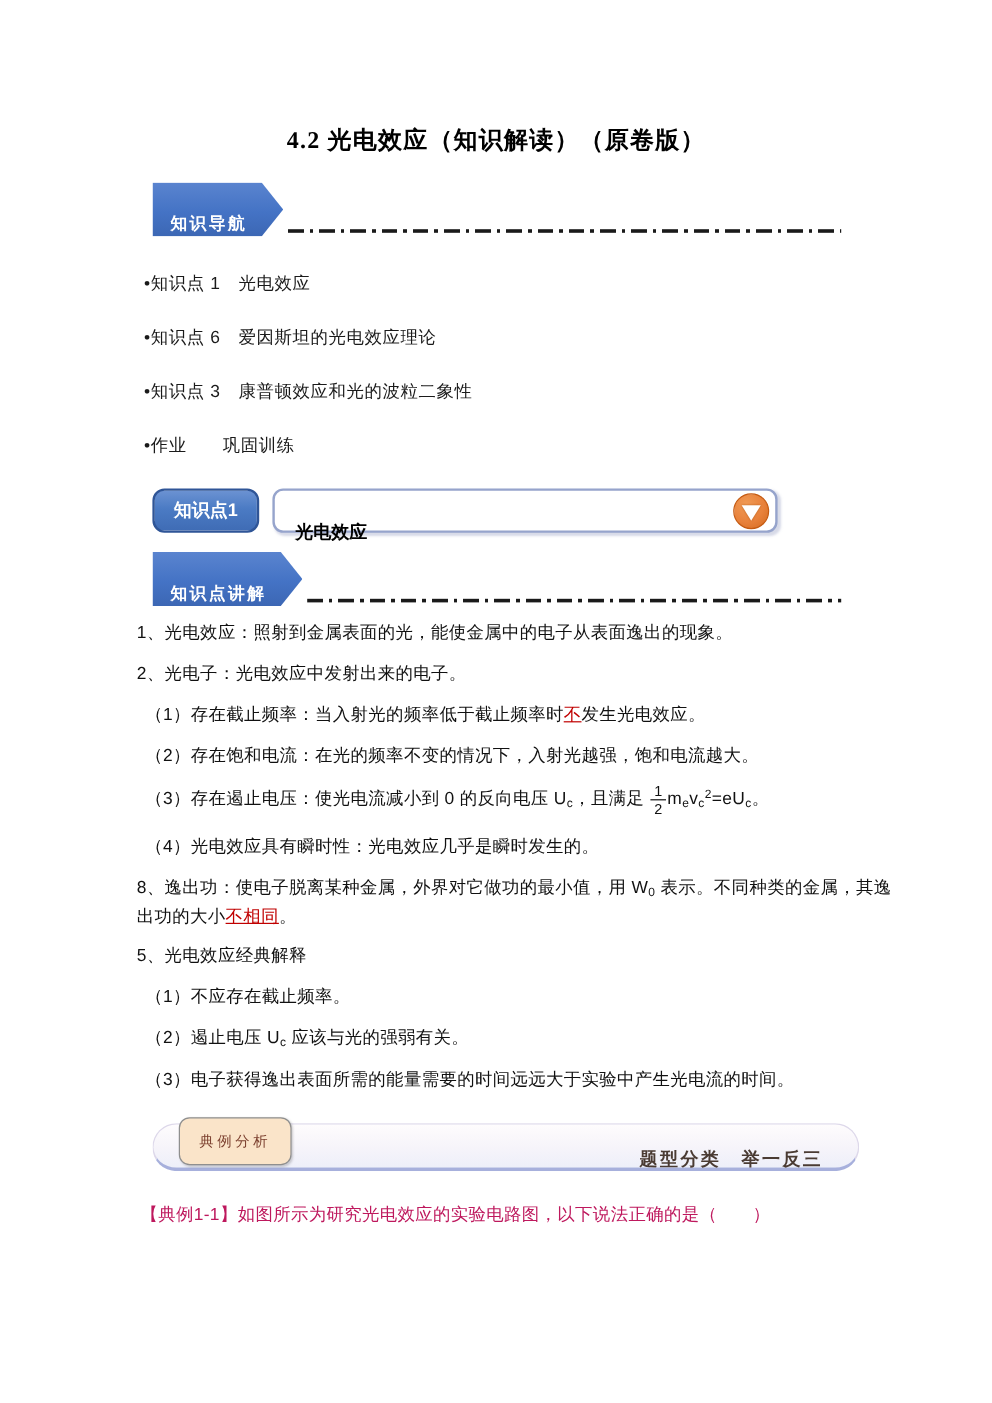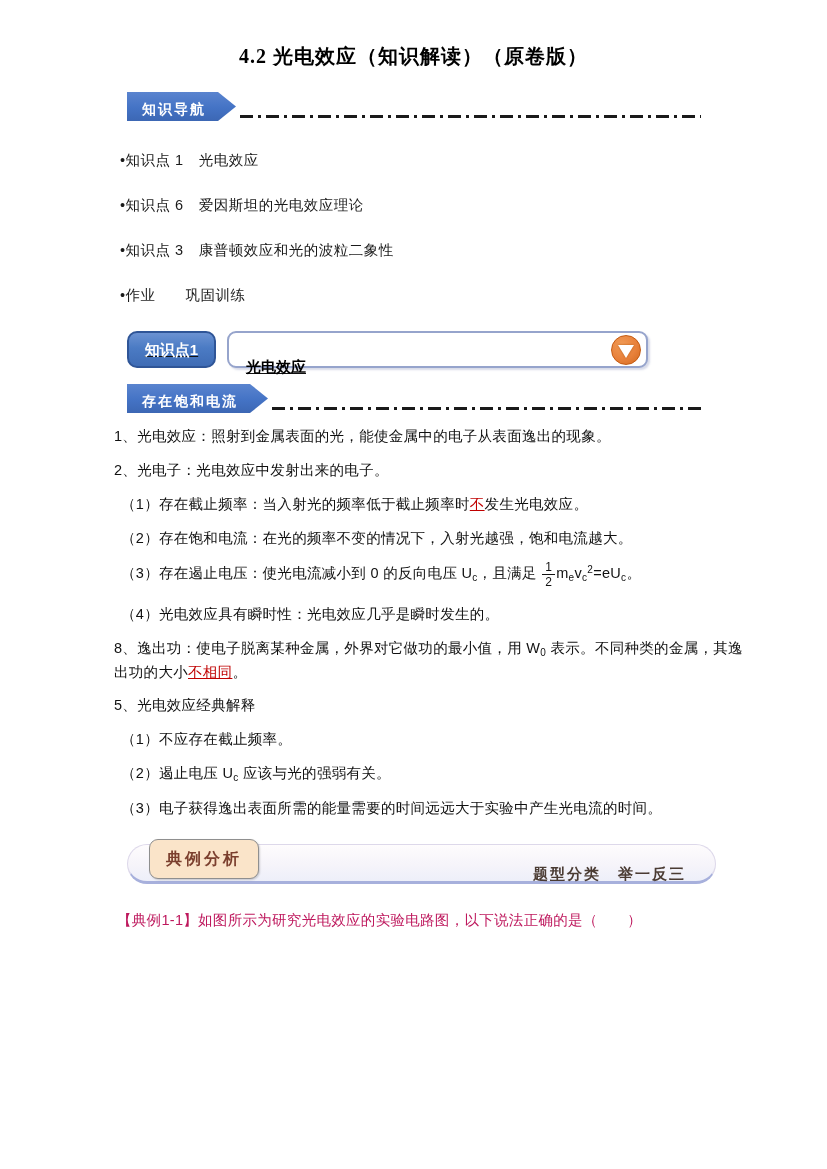--- a/index.html
+++ b/index.html
@@ -7,21 +7,21 @@
   .page {
     position:relative;
     width:827px; height:1169px;
     margin:0 auto;
     background:#ffffff;
     font-family:"Liberation Sans", sans-serif;
     color:#111;
     overflow:hidden;
   }
   .title {
-    padding-top:43px;
+    padding-top:103px;
     text-align:center;
     font-family:"Liberation Serif", serif;
     font-size:20px;
     font-weight:bold;
     letter-spacing:1px;
     color:#000;
   }
   
   .banner-row {
     margin-left:127px;
@@ -30,40 +30,40 @@
     align-items:flex-end;
   }
   .banner-row.nav { margin-top:22px; }
   .banner-row.explain { margin-top:16px; }
   .pennant {
     background:linear-gradient(180deg,#5a84cf,#4473C5 55%,#3c67b4);
     color:#fff;
     font-weight:bold;
     font-size:14px;
     letter-spacing:2px;
-    height:29px;
+    height:45px;
     line-height:35px;
-    padding:0 30px 0 15px;
+    padding:17px 30px 0 15px;
     clip-path:polygon(0 0, calc(100% - 18px) 0, 100% 50%, calc(100% - 18px) 100%, 0 100%);
     flex:0 0 auto;
     text-align:right;
   }
   .dashline {
     flex:1 1 auto;
     height:3px;
     margin:0 0 3px 4px;
     background-image:repeating-linear-gradient(to right,
       #1a1a1a 0 13px, transparent 13px 18px,
       #1a1a1a 18px 21px, transparent 21px 26px);
   }
   
   .outline { margin:30px 0 0 120px; font-size:14.5px; color:#1a1a1a; }
   .outline-item { margin-bottom:26px; letter-spacing:0.5px;margin-top:15px; }
   
-  .kp-row { margin:4px 0 0 127px; display:flex; align-items:center;text-decoration:underline; }
+  .kp-row { margin:4px 0 0 127px; display:flex; align-items:center; }
   .kp-badge {
     width:89px; height:37px;
     background:linear-gradient(180deg,#6b92d2,#4b7bc4 45%,#3f6cb5);
     border:2px solid #2F5597;
     border-radius:10px;
     color:#fff; font-weight:bold; font-size:15px;
     text-align:center; line-height:33px;
   }
   .kp-box {
     position:relative;
@@ -122,21 +122,21 @@
     border-bottom:3px solid #a7b0dc;
   }
   .case-label {
     position:absolute; left:21px; top:-6px;
     height:40px; line-height:38px;
     padding:0 16px;
     background:#FAE4C9;
     border:1px solid #8f8f8f;
     border-radius:9px;
     color:#7B3F2E;
-    font-weight:bold; font-size:16px;
+    font-weight:normal; font-size:12px;
     letter-spacing:3px;
     box-shadow:1px 1px 2px rgba(0,0,0,0.18);
   }
   .case-tags {
     position:absolute; right:29px; top:20px;
     font-weight:bold; font-size:15px;
     color:#4A3B33;
     letter-spacing:2px;
   }
   .example { margin:27px 0 0 117px; font-size:14.5px; letter-spacing:0.3px; color:#be185d; }
@@ -164,21 +164,21 @@
     <div class="kp-badge">知识点1</div>
     <div class="kp-box">
       <span class="kp-box-label">光电效应</span>
       <span class="kp-toggle">
         <span class="tri-down"></span>
       </span>
     </div>
   </div>
 
   <div class="banner-row explain">
-    <div class="pennant">存在饱和电流</div>
+    <div class="pennant">知识点讲解</div>
     <div class="dashline"></div>
   </div>
 
   <div class="content">
     <p><span>1、光电效应：照射到金属表面的光，能使金属中的电子从表面逸出的现象。</span></p>
     <p><span>2、光电子：光电效应中发射出来的电子。</span></p>
     <p class="ind"><span>（1）存在截止频率：当入射光的频率低于截止频率时</span><span class="red-u">不</span><span>发生光电效应。</span></p>
     <p class="ind"><span>（2）存在饱和电流：在光的频率不变的情况下，入射光越强，饱和电流越大。</span></p>
     <p class="ind formula-line"><span>（3）存在遏止电压：使光电流减小到 0 的反向电压 U</span><sub class="sm">c</sub><span>，且满足</span>
       <span class="frac"><span class="num">1</span><span class="den">2</span></span><span>m</span><sub class="sm">e</sub><span>v</span><sub class="sm">c</sub><sup class="sm">2</sup><span>=eU</span><sub class="sm">c</sub><span>。</span></p>

